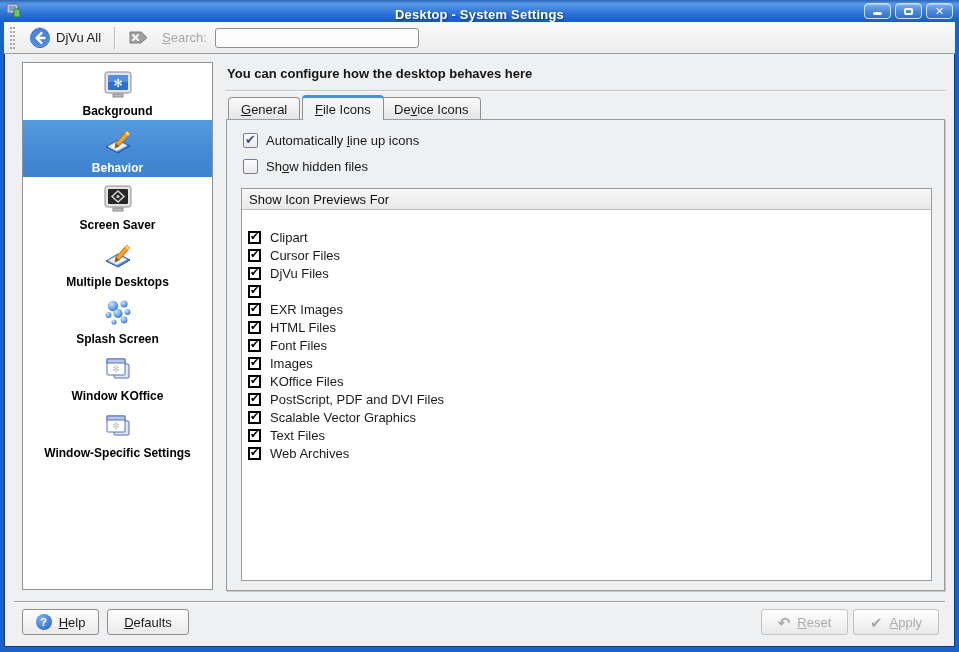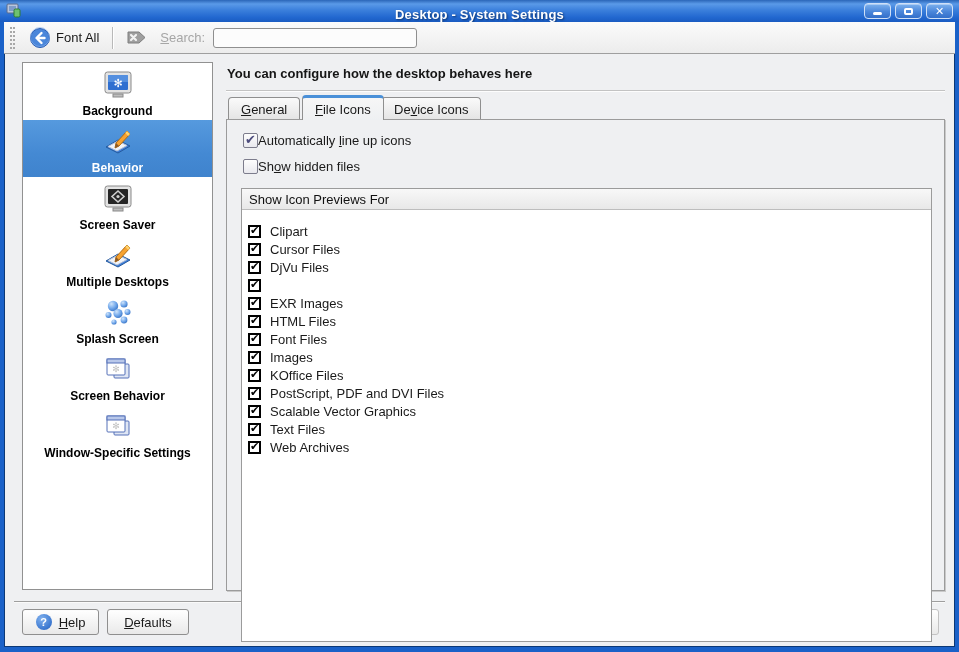--- a/index.html
+++ b/index.html
@@ -57,31 +57,31 @@
     border-radius:4px 4px 0 0; background:linear-gradient(180deg,#fafafa,#e4e4e4);
     display:flex; align-items:center; justify-content:center; font-size:13px; padding:0 12px; cursor:default; }
   .tab.on { top:95px; height:25px; background:linear-gradient(180deg,#f6f6f6,#eef0f2);
     border-top:3px solid #4a90d8; z-index:3; }
   u { text-decoration:underline; }
 
   
   .tab-pane { position:absolute; left:222px; top:119px; width:719px; height:472px;
     border:1px solid #9b9b9b; background:#eff0f2; box-shadow:1px 1px 0 #c9c9c9; z-index:2; }
 
-  .opt-row { position:absolute; left:16px; display:flex; align-items:center; gap:0; font-size:13px; }
+  .opt-row { position:absolute; left:16px; display:flex; align-items:center; gap:8px; font-size:13px; }
   .opt-row.r0 { top:13px; } .opt-row.r1 { top:39px; }
   .cb { width:15px; height:15px; border:1px solid #7c7c8c; border-radius:2px;
     background:linear-gradient(180deg,#fdfdfd,#e9e9ee); position:relative; cursor:default; flex:0 0 auto; }
   .cb.on::after { content:"✔"; position:absolute; left:1px; top:-2px; font-size:13px; color:#4c4c7d; font-weight:bold; }
 
-  .listbox { position:absolute; left:14px; top:68px; width:691px; height:454px;
+  .listbox { position:absolute; left:14px; top:68px; width:691px; height:393px;
     border:1px solid #9b9b9b; background:#fff; }
   .list-header { height:21px; background:linear-gradient(180deg,#f8f8f8,#e8e8e8);
     border-bottom:1px solid #bdbdbd; display:flex; align-items:center; padding-left:7px; font-size:13px; color:#111; }
-  .list-body { padding-top:12px;text-align:right; }
+  .list-body { padding-top:18px;text-align:right; }
   .list-row { height:18px; display:flex; align-items:center; gap:9px; padding-left:6px; cursor:default; }
   .lcb { width:13px; height:13px; border:2px solid #000; background:#fff; position:relative; flex:0 0 auto; }
   .lcb.on::after { content:"✔"; position:absolute; left:0; top:-3px; font-size:11px; font-weight:bold; color:#000; }
   .list-row .l-label { font-size:13px; }
 
   
   .footer-rule { position:absolute; left:10px; right:10px; top:601px; height:1px; background:#9e9e9e; box-shadow:0 1px 0 #fafafa; }
   .btn { position:absolute; top:609px; height:26px; border:1px solid #8f8f8f; border-radius:3px;
     background:linear-gradient(180deg,#ffffff,#e9e9e9); display:flex; align-items:center; justify-content:center;
     gap:7px; font-size:13px; padding:0 10px; cursor:default; box-shadow:0 1px 0 #fcfcfc inset; }
@@ -121,21 +121,21 @@
   </div>
 
   <div class="toolbar">
     <div class="tb-handle"></div>
     <div class="tb-btn" style="margin-left:8px;">
       <svg width="22" height="22" viewBox="0 0 22 22">
         <circle cx="11" cy="11" r="9.5" fill="#4a86da" stroke="#2a5cb2"></circle>
         <circle cx="11" cy="11" r="9.5" fill="none" stroke="#8ab4ee" stroke-width="1" opacity="0.6" transform="translate(0,-1)"></circle>
         <path d="M12.5 6 L7.5 11 L12.5 16 M7.8 11 H15.5" stroke="#fff" stroke-width="2.4" fill="none" stroke-linecap="round" stroke-linejoin="round"></path>
       </svg>
-      <span class="label">Font All</span>
+      <span class="label">DjVu All</span>
     </div>
     <div class="tb-sep"></div>
     <div class="tb-btn">
       <svg width="22" height="17" viewBox="0 0 22 17">
         <path d="M2 3 h11 l6 5.5 -6 5.5 h-11 z" fill="#9f9f9f" stroke="#7e7e7e"></path>
         <path d="M5 6 l5 5 M10 6 l-5 5" stroke="#f2f2f2" stroke-width="2.2" stroke-linecap="round"></path>
       </svg>
     </div>
     <span class="search-label"><u>S</u>earch:</span>
     <input class="search-input" type="text" value="" style="">
@@ -219,21 +219,21 @@
 
     <div class="sidebar-item">
       <span class="icon">
         <svg width="30" height="30" viewBox="0 0 30 30">
           <rect x="11" y="9" width="15" height="14" rx="1" fill="#dfe6f4" stroke="#5570b8"></rect>
           <rect x="4" y="4" width="18" height="16" rx="1" fill="#fff" stroke="#5570b8"></rect>
           <rect x="4" y="4" width="18" height="4" fill="#b9c8ea" stroke="#5570b8"></rect>
           <text x="13" y="17" text-anchor="middle" font-size="9" fill="#c0c0c0" font-weight="bold">✻</text>
         </svg>
       </span>
-      <span class="s-label">Screen Behavior</span>
+      <span class="s-label">Window KOffice</span>
     </div>
 
     <div class="sidebar-item">
       <span class="icon">
         <svg width="30" height="30" viewBox="0 0 30 30">
           <rect x="11" y="9" width="15" height="14" rx="1" fill="#dfe6f4" stroke="#5570b8"></rect>
           <rect x="4" y="4" width="18" height="16" rx="1" fill="#fff" stroke="#5570b8"></rect>
           <rect x="4" y="4" width="18" height="4" fill="#b9c8ea" stroke="#5570b8"></rect>
           <text x="13" y="17" text-anchor="middle" font-size="9" fill="#c0c0c0" font-weight="bold">✻</text>
         </svg>

